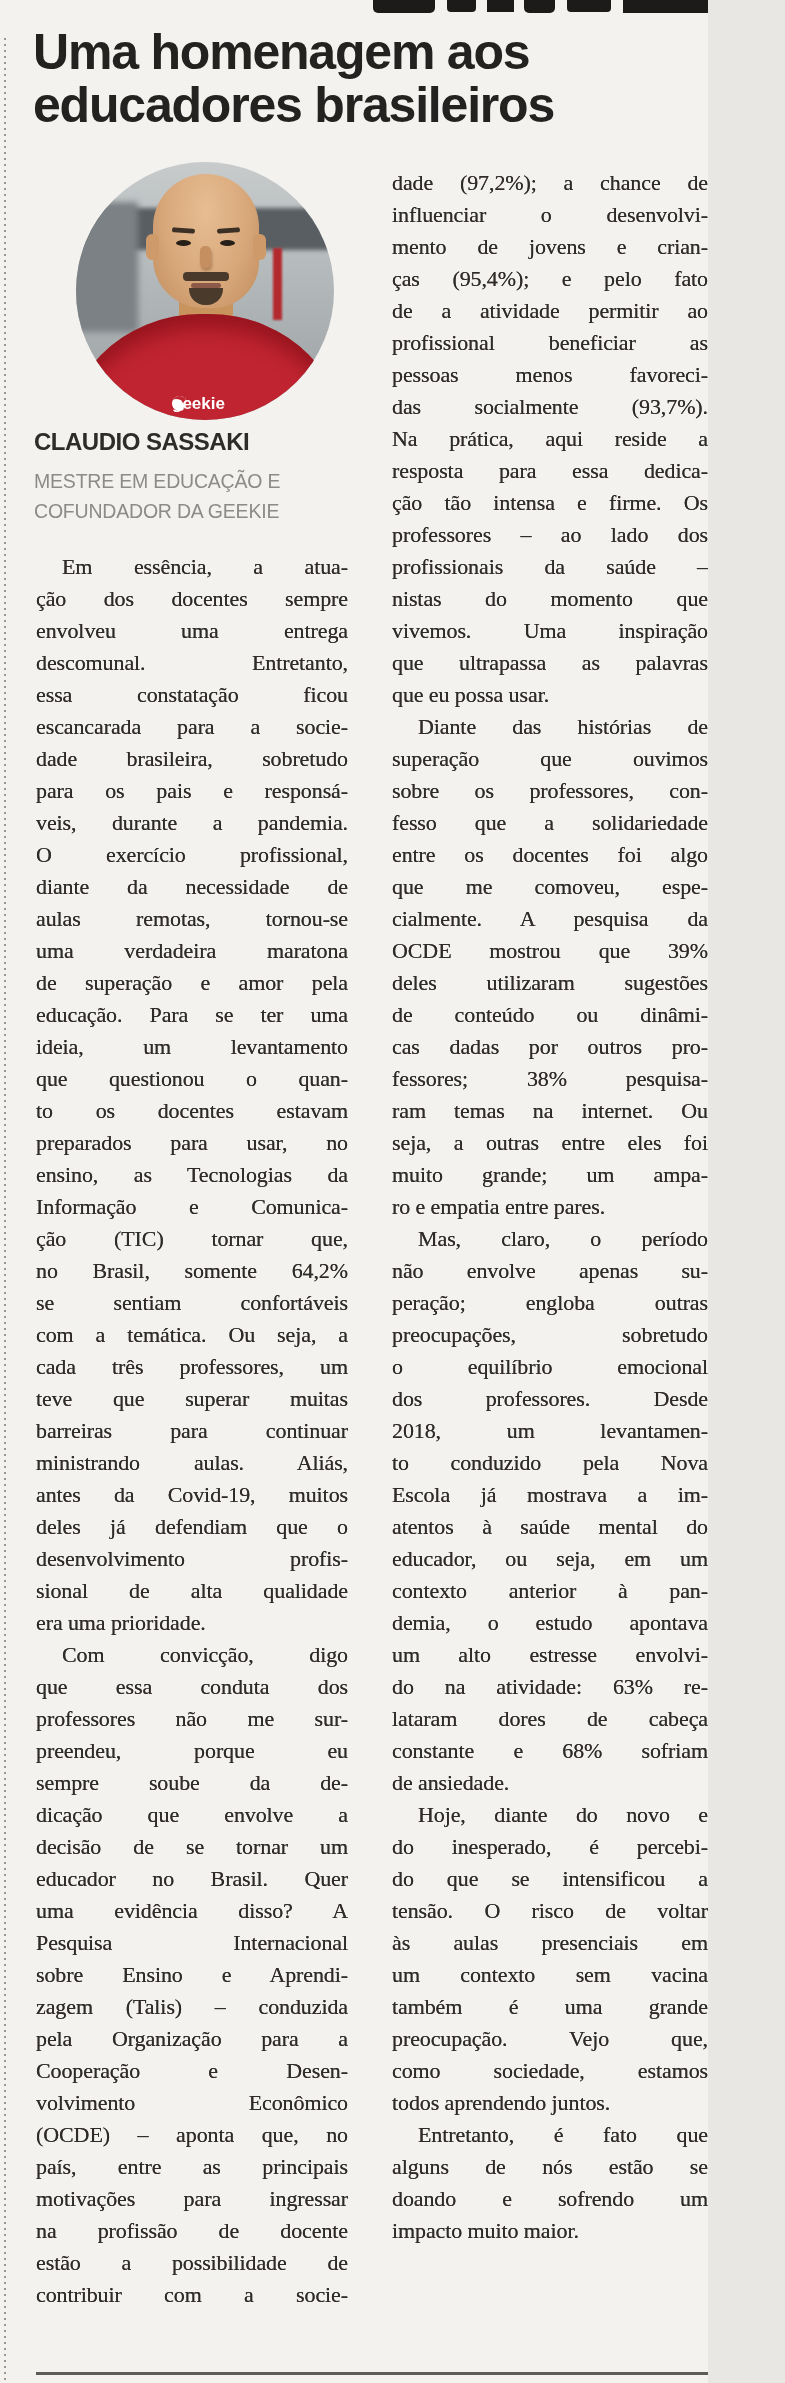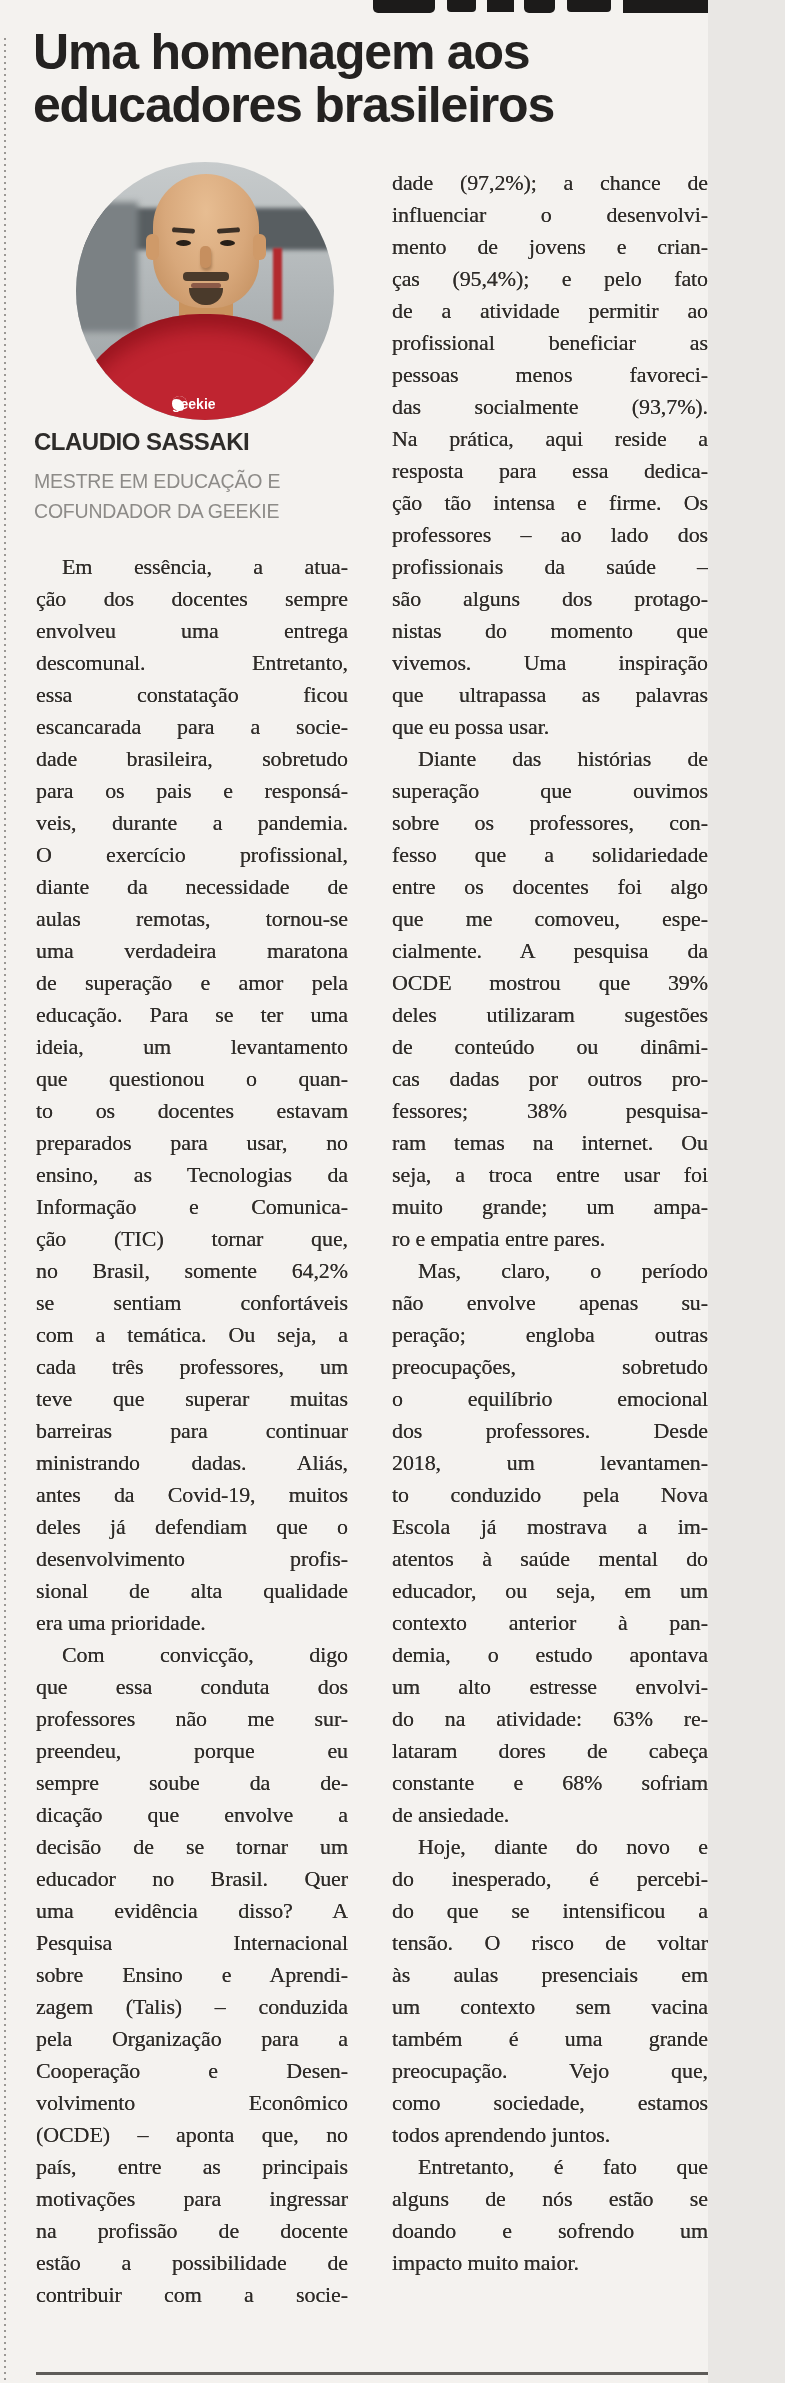--- a/index.html
+++ b/index.html
@@ -33,21 +33,21 @@
   .brow.l{left:96px;transform:rotate(4deg);} .brow.r{left:141px;transform:rotate(-4deg);}
   .eye{top:78px;width:15px;height:6px;background:#271f18;border-radius:50%;}
   .eye.l{left:100px;} .eye.r{left:144px;}
   .nose{left:124px;top:84px;width:11px;height:22px;background:#c68f5f;border-radius:5px;
     box-shadow:1px 3px 3px rgba(140,95,55,.55);}
   .mustache{left:107px;top:110px;width:46px;height:9px;background:#4a3a2b;border-radius:4px;}
   .mouth{left:115px;top:121px;width:30px;height:5px;background:#8c5a48;border-radius:3px;}
   .chinbeard{left:113px;top:126px;width:34px;height:17px;background:#4a3a2b;
     border-radius:0 0 16px 16px;}
   .shirt-logo{left:96px;top:234px;display:flex;align-items:center;gap:4px;
-    font-family:"Liberation Sans",sans-serif;font-weight:bold;font-size:14px;color:#fff;}
+    font-family:"Liberation Sans",sans-serif;font-weight:bold;font-size:17px;color:#fff;}
   .logo-dot{position:static;width:15px;height:15px;border-radius:50%;background:#fff;
     box-shadow:inset -3px 3px 0 #bf2430;}
   
   .byline-name{position:absolute;left:34px;top:428px;font-family:"Liberation Sans",sans-serif;
     font-weight:bold;font-size:24px;letter-spacing:-0.5px;color:#2e2c2a;}
   .byline-role{position:absolute;left:34px;top:466px;font-family:Liberation Sans, sans-serif;
     font-size:19.5px;line-height:30px;letter-spacing:-0.2px;color:#8d8b88;}
   
   .col{position:absolute;font-size:22px;line-height:32px;color:#2e2b28;
     letter-spacing:-0.1px;text-shadow:0 0 .5px rgba(46,42,38,.85);}
@@ -131,21 +131,21 @@
         <span class="line">preparados para usar, no</span>
         <span class="line">ensino, as Tecnologias da</span>
         <span class="line">Informação e Comunica-</span>
         <span class="line">ção (TIC) tornar que,</span>
         <span class="line">no Brasil, somente 64,2%</span>
         <span class="line">se sentiam confortáveis</span>
         <span class="line">com a temática. Ou seja, a</span>
         <span class="line">cada três professores, um</span>
         <span class="line">teve que superar muitas</span>
         <span class="line">barreiras para continuar</span>
-        <span class="line">ministrando dadas. Aliás,</span>
+        <span class="line">ministrando aulas. Aliás,</span>
         <span class="line">antes da Covid-19, muitos</span>
         <span class="line">deles já defendiam que o</span>
         <span class="line">desenvolvimento profis-</span>
         <span class="line">sional de alta qualidade</span>
         <span class="line endp">era uma prioridade.</span>
       </p>
       <p>
         <span class="line ind">Com convicção, digo</span>
         <span class="line">que essa conduta dos</span>
         <span class="line">professores não me sur-</span>
@@ -177,41 +177,40 @@
         <span class="line">ças (95,4%); e pelo fato</span>
         <span class="line">de a atividade permitir ao</span>
         <span class="line">profissional beneficiar as</span>
         <span class="line">pessoas menos favoreci-</span>
         <span class="line">das socialmente (93,7%).</span>
         <span class="line">Na prática, aqui reside a</span>
         <span class="line">resposta para essa dedica-</span>
         <span class="line">ção tão intensa e firme. Os</span>
         <span class="line">professores – ao lado dos</span>
         <span class="line">profissionais da saúde –</span>
-        <span class="line">são alguns dos protago-</span>
         <span class="line">nistas do momento que</span>
         <span class="line">vivemos. Uma inspiração</span>
         <span class="line">que ultrapassa as palavras</span>
         <span class="line endp">que eu possa usar.</span>
       </p>
       <p>
         <span class="line ind">Diante das histórias de</span>
         <span class="line">superação que ouvimos</span>
         <span class="line">sobre os professores, con-</span>
         <span class="line">fesso que a solidariedade</span>
         <span class="line">entre os docentes foi algo</span>
         <span class="line">que me comoveu, espe-</span>
         <span class="line">cialmente. A pesquisa da</span>
         <span class="line">OCDE mostrou que 39%</span>
         <span class="line">deles utilizaram sugestões</span>
         <span class="line">de conteúdo ou dinâmi-</span>
         <span class="line">cas dadas por outros pro-</span>
         <span class="line">fessores; 38% pesquisa-</span>
         <span class="line">ram temas na internet. Ou</span>
-        <span class="line">seja, a troca entre usar foi</span>
+        <span class="line">seja, a outras entre eles foi</span>
         <span class="line">muito grande; um ampa-</span>
         <span class="line endp">ro e empatia entre pares.</span>
       </p>
       <p>
         <span class="line ind">Mas, claro, o período</span>
         <span class="line">não envolve apenas su-</span>
         <span class="line">peração; engloba outras</span>
         <span class="line">preocupações, sobretudo</span>
         <span class="line">o equilíbrio emocional</span>
         <span class="line">dos professores. Desde</span>

